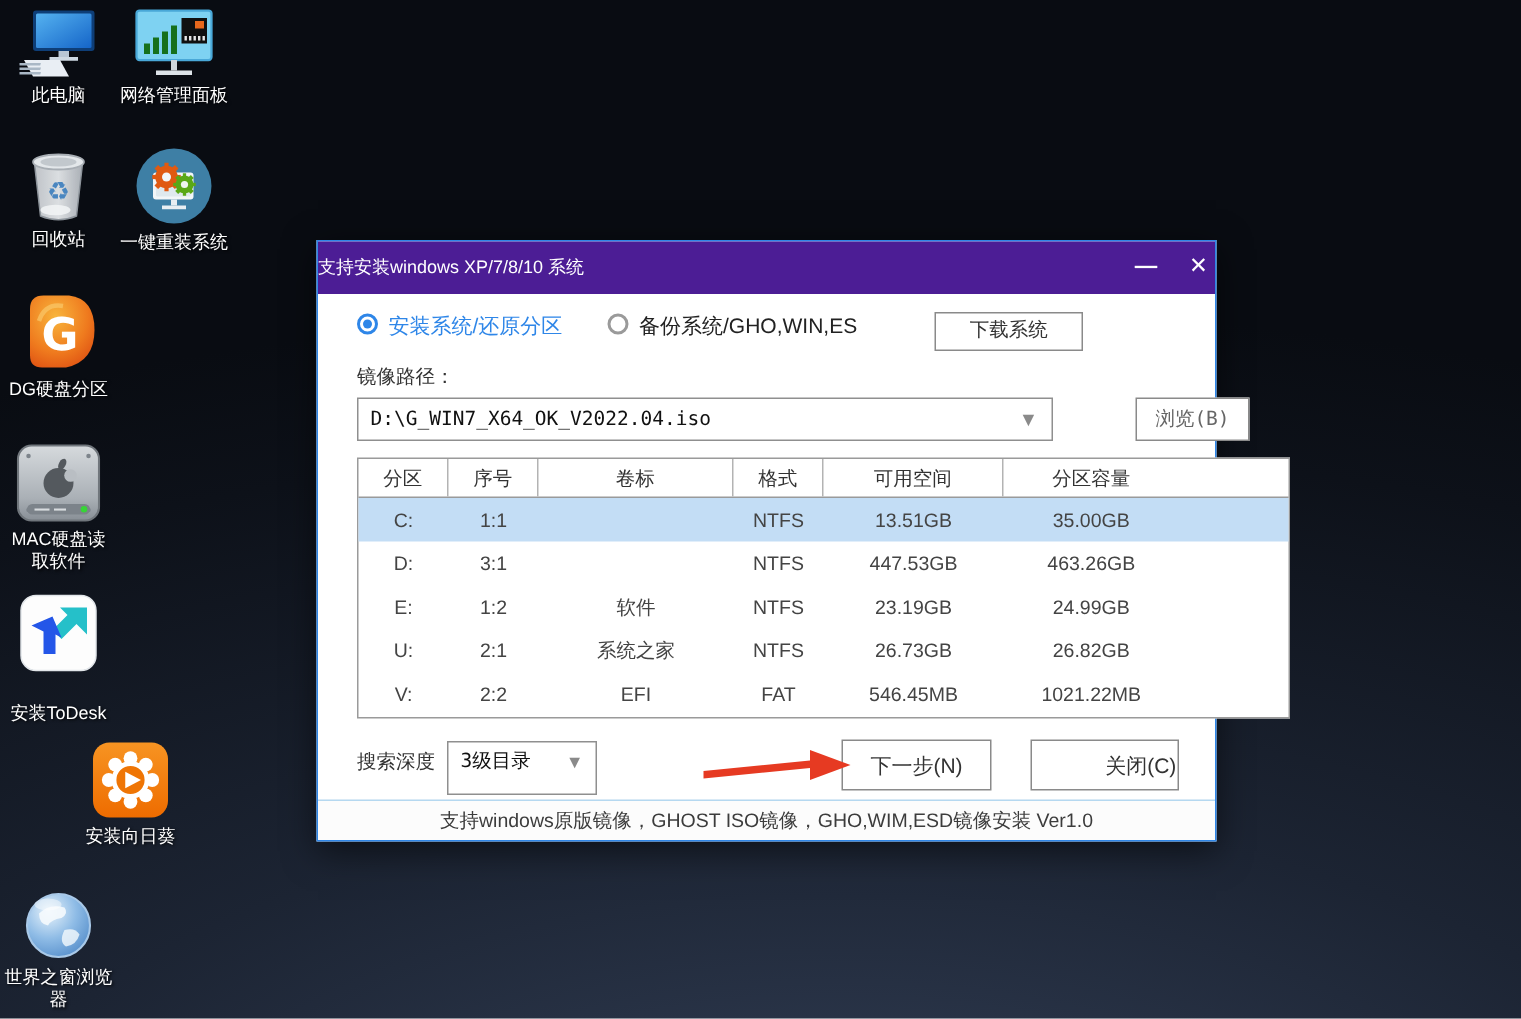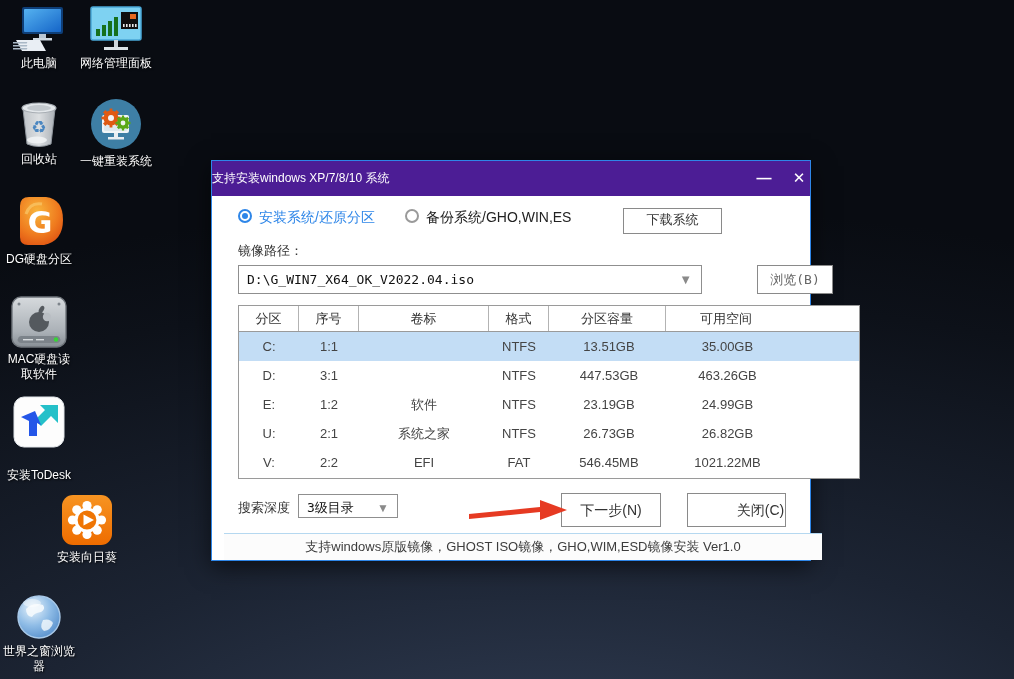--- a/index.html
+++ b/index.html
@@ -73,30 +73,30 @@
   .thead { height:26px; line-height:25px; border-bottom:1px solid #9a9a9a; color:#333; }
   .tbody-row { height:29px; line-height:29px; }
   .tbody-row.sel { background:#c3ddf5; }
   .tcell { text-align:center; overflow:hidden; }
   .thead .tcell { border-right:1px solid #b3b3b3; }
   .thead .tcell:last-child { border-right:none; }
   .c0{width:60px;} .c1{width:60px;} .c2{width:130px;} .c3{width:60px;} .c4{width:120px;} .c5{width:117px;}
 
   .depth-label { position:absolute; left:26px; top:338px; font-size:13px; color:#333; }
   .depth-combo {
-    position:absolute; left:86px; top:333px; width:100px; height:24px;
+    position:absolute; left:86px; top:333px; width:100px; height:36px;
     border:1px solid #8f8f8f; background:#fff;
   }
   .depth-combo .val { position:absolute; left:8px; line-height:26px; font-size:13px; color:#111; font-family:"DejaVu Sans Mono",monospace; }
   .depth-combo .arrow { position:absolute; right:8px; line-height:26px; font-size:12px; color:#8a8a8a; }
 
   .dfooter {
     position:absolute; left:0; top:372px; width:100%; height:27px;
     background:#fcfcfc; border-top:1px solid #b5d8f0;
-    text-align:center; line-height:26px; font-size:13px; color:#3c3c3c;margin-left:12px;
+    text-align:center; line-height:26px; font-size:13px; color:#3c3c3c;
   }
 
   .overlay { position:absolute; left:0; top:0; width:1014px; height:679px; pointer-events:none; }
 </style>
 </head>
 <body>
 
 <div class="desk-item" style="left:2px; top:6px; width:74px;">
   <svg class="ic" width="52" height="46" viewBox="0 0 52 46">
     <defs>
@@ -323,22 +323,22 @@
     <span class="arrow">▼</span>
   </div>
   <button class="btn btn-browse">浏览(B)</button>
 
   <div class="ptable">
     <div class="trow thead">
       <div class="tcell c0">分区</div>
       <div class="tcell c1">序号</div>
       <div class="tcell c2">卷标</div>
       <div class="tcell c3">格式</div>
+      <div class="tcell c4">可用空间</div>
       <div class="tcell c5">分区容量</div>
-      <div class="tcell c4">可用空间</div>
     </div>
     <div class="trow tbody-row sel">
       <div class="tcell c0">C:</div>
       <div class="tcell c1">1:1</div>
       <div class="tcell c2"></div>
       <div class="tcell c3">NTFS</div>
       <div class="tcell c4">13.51GB</div>
       <div class="tcell c5">35.00GB</div>
     </div>
     <div class="trow tbody-row">

